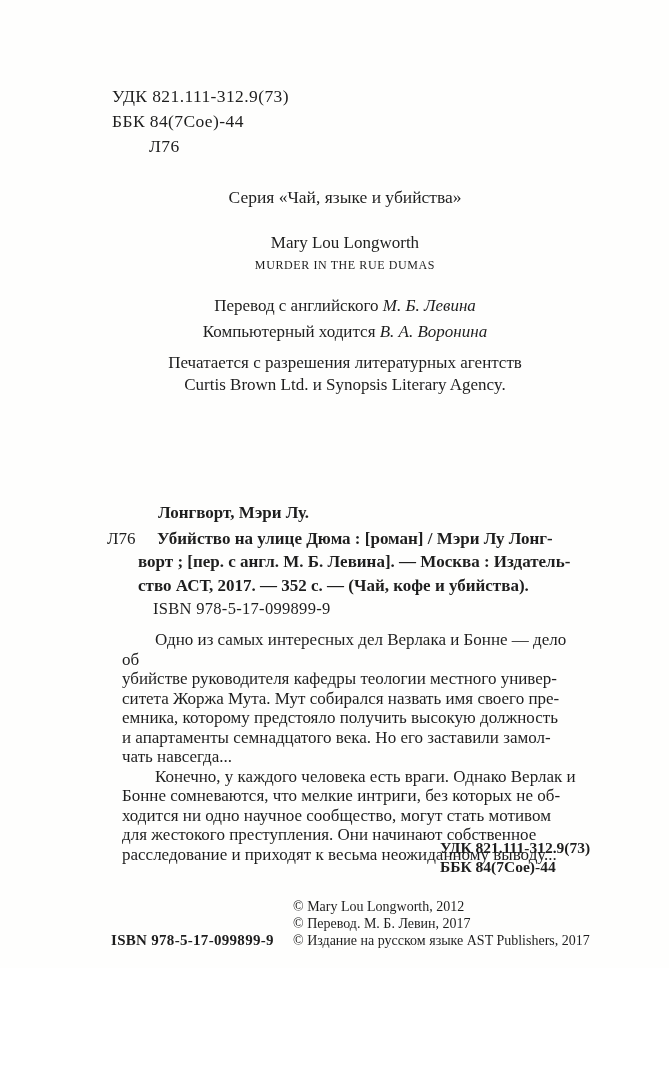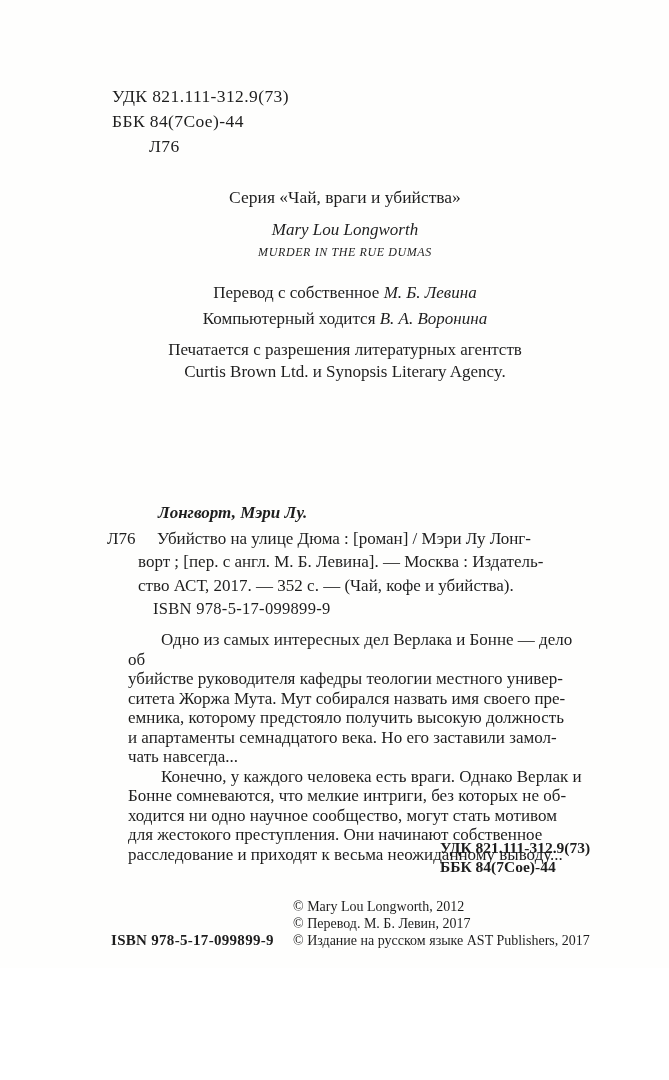--- a/index.html
+++ b/index.html
@@ -11,61 +11,61 @@
   }
   .page { position:relative; width:669px; height:968px; background:#fefefdff; overflow:hidden; }
 
   
   .top-codes { position:absolute; left:112px; top:84px; font-size:17.5px; line-height:25px; letter-spacing:0.4px; }
   .top-codes .sign { padding-left:37px; }
 
   
   .center-block { position:absolute; left:102px; top:186px; width:486px; text-align:center; font-size:17px; }
   .series { font-size:17.5px; line-height:22px; }
-  .orig { margin-top:10px; line-height:23px;font-style:italic; }
+  .orig { margin-top:23px; line-height:23px; }
   .orig .title { font-size:12px; letter-spacing:0.6px; }
   .credits { margin-top:16px; line-height:25.5px; }
   .credits i { }
   .permission { margin-top:8px; line-height:22px; }
 
   
-  .card-author { position:absolute; left:158px; top:503px; font-weight:bold; font-size:17px;font-style:italic; }
+  .card-author { position:absolute; left:158px; top:503px; font-weight:bold; font-size:17px; }
   .card-sign   { position:absolute; left:107px; top:529px; font-size:17px; }
   .card-bib    { position:absolute; left:138px; top:527px; width:450px; font-size:17px; line-height:23.3px;
-                 white-space:pre-line; text-indent:19px; }
+                 white-space:pre-line; text-indent:19px;font-weight:bold; }
   .card-isbn   { position:absolute; left:153px; top:599px; font-size:16.5px; letter-spacing:0.3px; }
 
-  .annotation { position:absolute; left:128px; top:630px; width:460px; font-size:17px; line-height:19.5px; }
+  .annotation { position:absolute; left:122px; top:630px; width:460px; font-size:17px; line-height:19.5px; }
   .annotation p { margin:0; white-space:pre-line; text-indent:33px; }
 
   .ref-codes { position:absolute; left:440px; top:838px; font-weight:bold; font-size:15.5px; line-height:19px; }
 
   
   .bottom-isbn { position:absolute; left:111px; top:932px; font-weight:bold; font-size:15px; letter-spacing:0.3px; }
   .copyrights  { position:absolute; left:293px; top:899px; font-weight:normal; font-size:14px; line-height:16.8px; }
 </style>
 </head>
 <body>
 
 <div class="page">
 
   <div class="top-codes">
     <div>УДК 821.111-312.9(73)</div>
     <div>ББК 84(7Сое)-44</div>
     <div class="sign">Л76</div>
   </div>
 
   <div class="center-block">
-    <div class="series">Серия «Чай, враги и убийства»</div>
+    <div class="series">Серия «Чай, языке и убийства»</div>
     <div class="orig">
       <div>Mary Lou Longworth</div>
       <div class="title">MURDER IN THE RUE DUMAS</div>
     </div>
     <div class="credits">
-      <div><span>Перевод с собственное</span> <i>М. Б. Левина</i></div>
+      <div><span>Перевод с английского</span> <i>М. Б. Левина</i></div>
       <div><span>Компьютерный ходится</span> <i>В. А. Воронина</i></div>
     </div>
     <div class="permission">
       <div>Печатается с разрешения литературных агентств</div>
       <div>Curtis Brown Ltd. и Synopsis Literary Agency.</div>
     </div>
   </div>
 
   <div class="card-author">Лонгворт, Мэри Лу.</div>
   <div class="card-sign">Л76</div>

